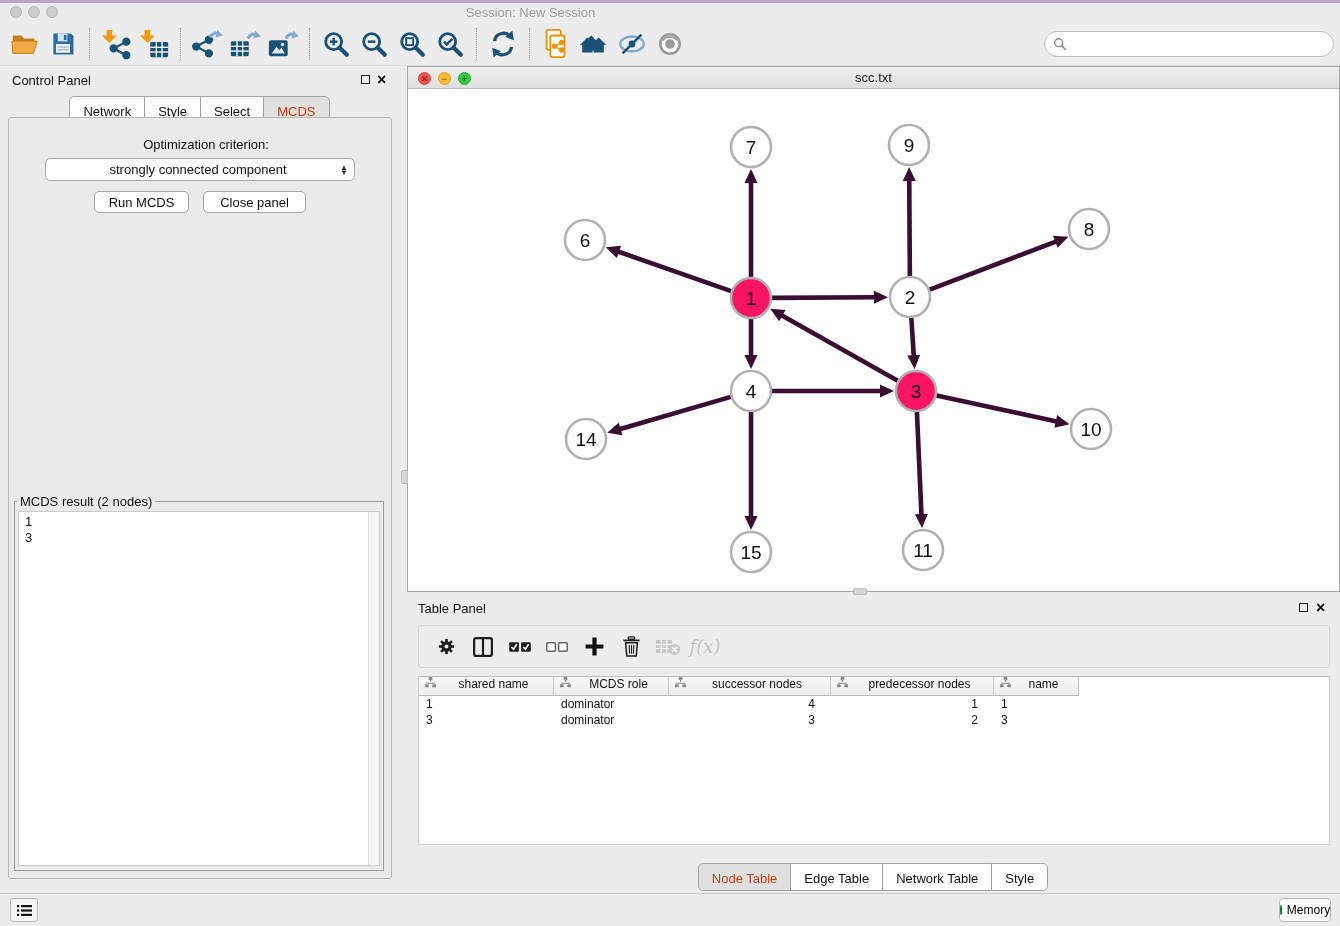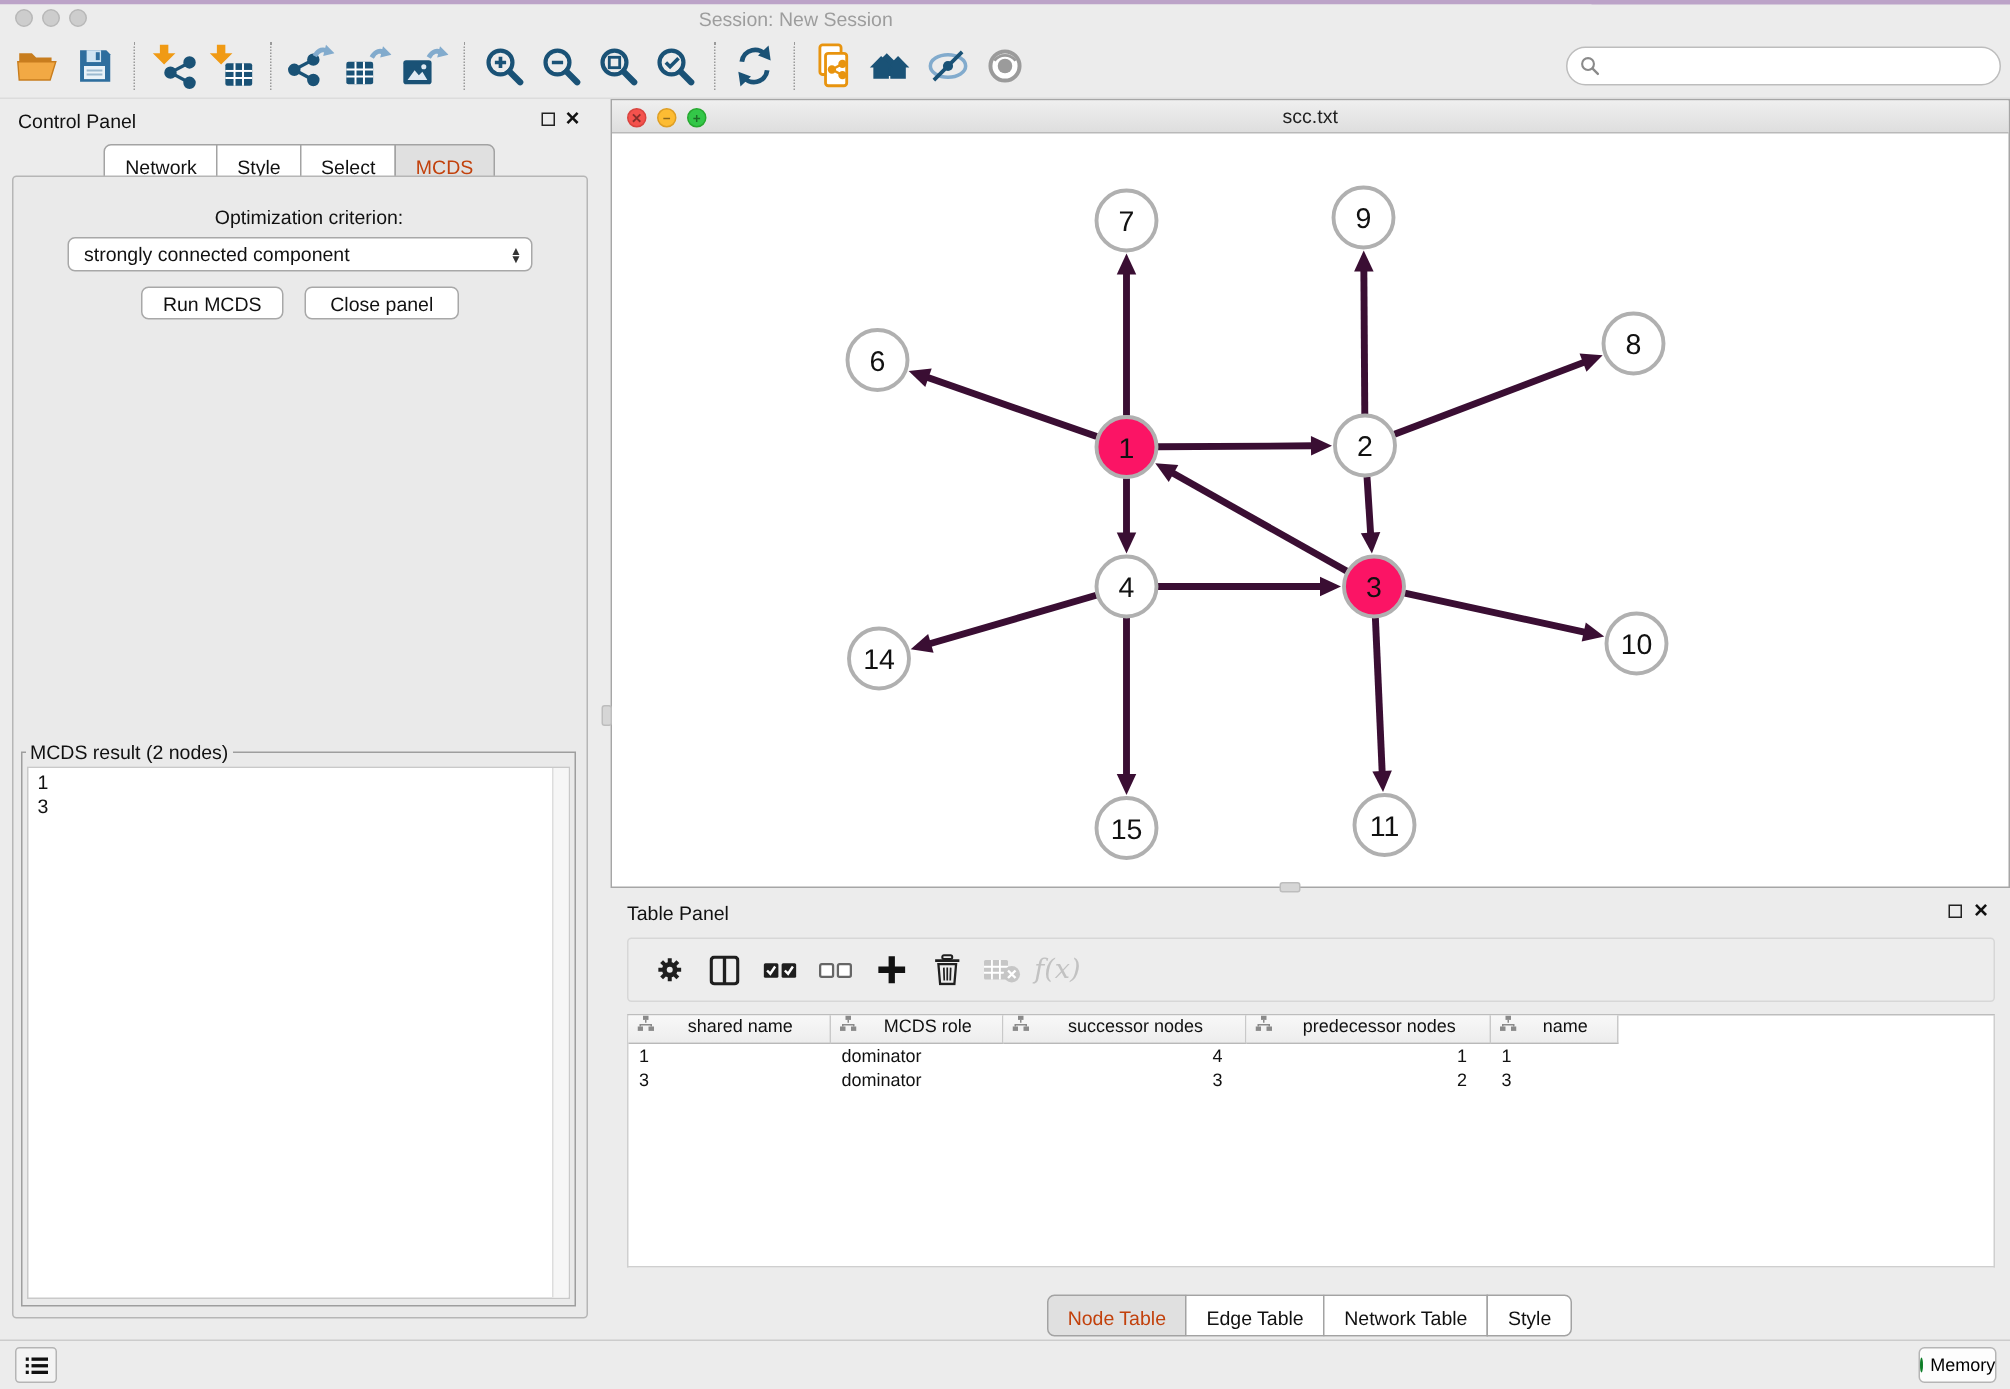--- a/index.html
+++ b/index.html
@@ -26,21 +26,21 @@
   .float-box { width:9px; height:9px; border:1.5px solid #222; display:inline-block; }
   .close-x { font-size:16px; font-weight:bold; color:#111; line-height:12px; }
   .cp-tabs { left:0; top:96px; width:400px; display:flex; justify-content:center; }
   .tab { font-size:13px; padding:7px 13px 4px; background:#fff; border:1px solid #a3a3a3; margin-left:-1px; color:#111; }
   .tab.first { border-top-left-radius:5px; border-bottom-left-radius:5px; }
   .tab.last { border-top-right-radius:5px; border-bottom-right-radius:5px; }
   .tab.selected { background:#e0e0e0; color:#c2410c; }
   .cp-content { left:8px; top:117px; width:384px; height:762px; border:1px solid #b6b6b6; border-radius:3px; background:#eaeaea; }
   .opt-label { left:8px; top:137px; width:384px; text-align:center; font-size:13px;padding-left:12px; }
   .dropdown { left:45px; top:158px; width:310px; height:23px; background:#fff; border:1px solid #a8a8a8; border-radius:5px; display:flex; align-items:center; padding:0 6px 0 10px; font-size:13px; }
-  .dropdown .dd-label { flex:1; }
+  .dropdown .dd-label { flex:1;text-align:center; }
   .dd-arrows { display:flex; flex-direction:column; align-items:center; line-height:5px; font-size:8px; color:#333; }
   .btn { background:#fff; border:1px solid #a8a8a8; border-radius:5px; font-size:13px; font-family:"Liberation Sans",sans-serif; color:#111; }
   .run-btn { left:94px; top:191px; width:95px; height:22px; }
   .closep-btn { left:203px; top:191px; width:103px; height:22px; }
   fieldset.result { left:14px; top:494px; width:370px; height:377px; position:absolute; border:1px solid #9e9e9e; background:#eaeaea; }
   fieldset.result legend { font-size:13px; padding:0 3px; margin-left:2px; color:#111; }
   .result-area { position:absolute; left:3px; right:3px; top:2px; bottom:4px; background:#fff; border:1px solid #c9c9c9; }
   .result-text { font-family:"Liberation Sans",sans-serif; font-size:13px; line-height:16px; padding:2px 0 0 6px; white-space:pre; color:#111; }
   .result-scroll { position:absolute; top:0; right:0; bottom:0; width:11px; background:#f6f6f6; border-left:1px solid #ddd; }
 

